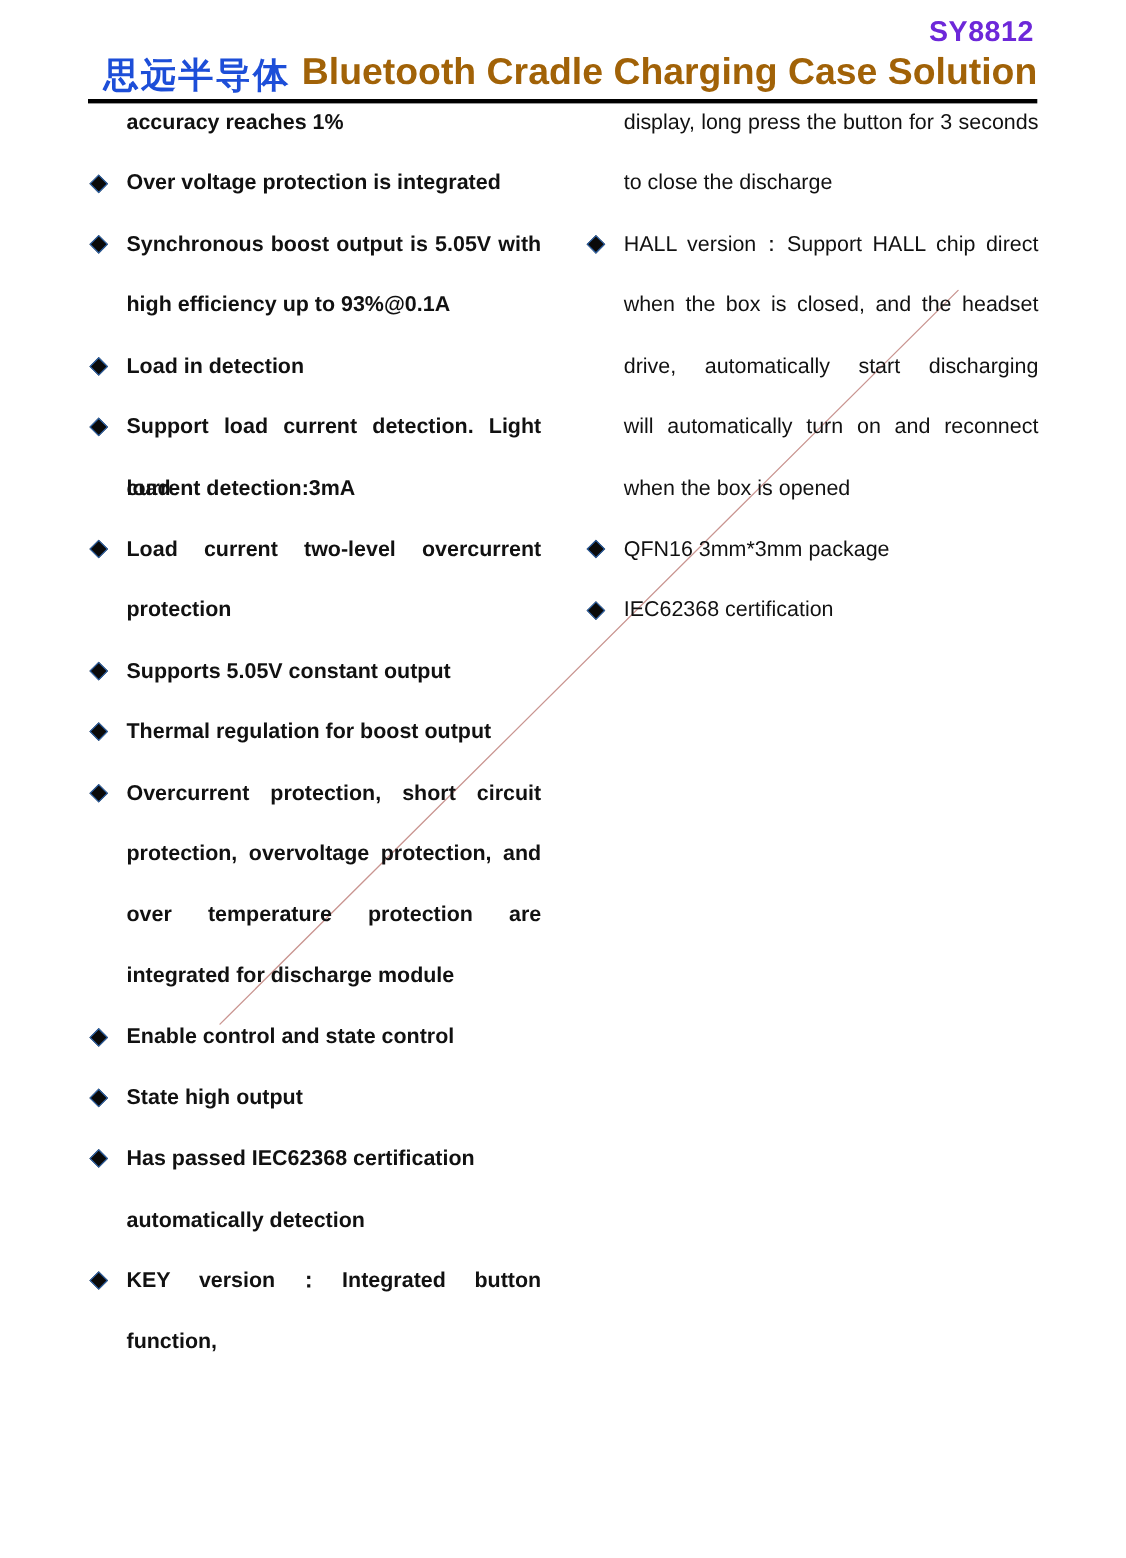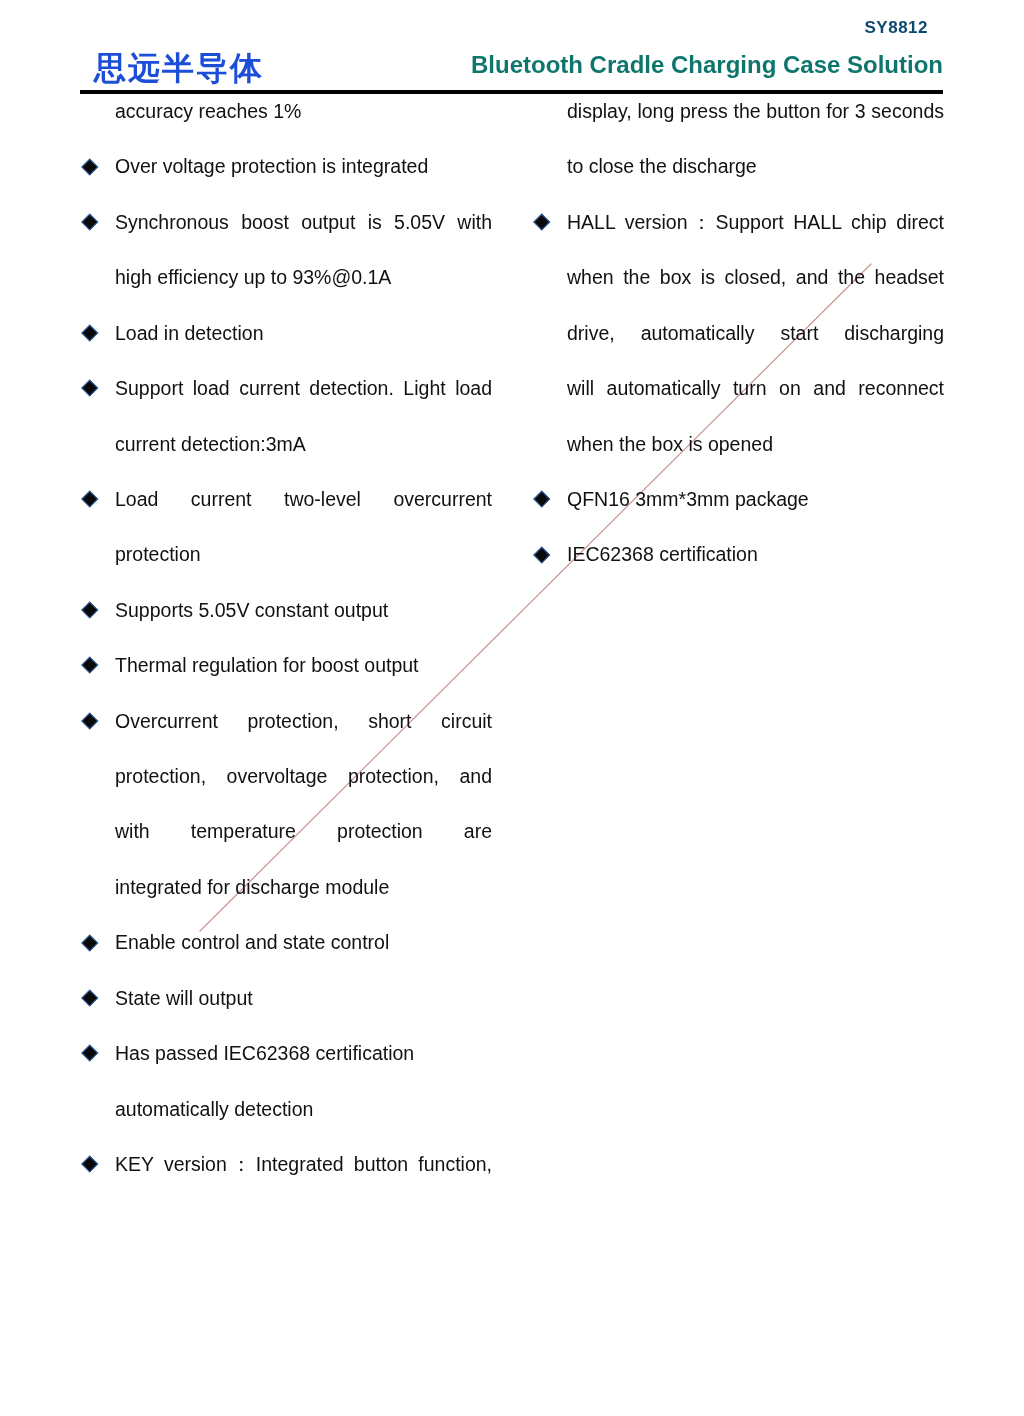--- a/index.html
+++ b/index.html
@@ -9,42 +9,42 @@
     background:#ffffff;
     overflow:hidden;
     font-family:"Liberation Sans","DejaVu Sans",sans-serif;
     color:#111111;
   }
   .watermark{
     position:absolute;left:0;top:0;width:1024px;height:1416px;
     pointer-events:none;
   }
   .part-number{
-    position:absolute;top:14px;right:96px;
-    font-size:17px;font-weight:bold;line-height:28px;
-    color:#0c4a6e;letter-spacing:0.5px;
+    position:absolute;top:14px;right:84px;
+    font-size:26px;font-weight:bold;line-height:28px;
+    color:#6d28d9;letter-spacing:0.5px;
   }
   .logo{
     position:absolute;left:94px;top:48px;
     font-size:32px;font-weight:bold;line-height:40px;
     letter-spacing:2px;
     color:#1d4ed8;
     font-family:"Liberation Sans","DejaVu Sans",sans-serif;
   }
   .doc-title{
     position:absolute;top:50px;right:81px;
-    font-size:24px;font-weight:bold;line-height:30px;
-    color:#0f766e;
+    font-size:34px;font-weight:bold;line-height:30px;
+    color:#a16207;
   }
   .header-rule{
     position:absolute;left:80px;right:81px;top:90px;height:4px;
     background:#000000;
   }
   .col{position:absolute;top:84px;box-sizing:border-box;}
-  .col-left{left:78px;width:414px;padding-left:37px;}
+  .col-left{left:78px;width:414px;padding-left:37px;font-weight:bold;}
   .col-right{left:532px;width:412px;padding-left:35px;}
   .row{
     position:relative;
     height:55.43px;line-height:55.43px;
     font-size:19.5px;
     white-space:nowrap;
     text-align:left;
   }
   .row.justify{
     white-space:normal;
@@ -85,24 +85,24 @@
       <div class="row"><span>high efficiency up to 93%@0.1A</span></div>
       <div class="row"><span class="diamond"></span><span>Load in detection</span></div>
       <div class="row justify"><span class="diamond"></span><span>Support load current detection. Light load</span></div>
       <div class="row"><span>current detection:3mA</span></div>
       <div class="row justify"><span class="diamond"></span><span>Load current two-level overcurrent</span></div>
       <div class="row"><span>protection</span></div>
       <div class="row"><span class="diamond"></span><span>Supports 5.05V constant output</span></div>
       <div class="row"><span class="diamond"></span><span>Thermal regulation for boost output</span></div>
       <div class="row justify"><span class="diamond"></span><span>Overcurrent protection, short circuit</span></div>
       <div class="row justify"><span>protection, overvoltage protection, and</span></div>
-      <div class="row justify"><span>with temperature protection are</span></div>
+      <div class="row justify"><span>over temperature protection are</span></div>
       <div class="row"><span>integrated for discharge module</span></div>
       <div class="row"><span class="diamond"></span><span>Enable control and state control</span></div>
-      <div class="row"><span class="diamond"></span><span>State will output</span></div>
+      <div class="row"><span class="diamond"></span><span>State high output</span></div>
       <div class="row"><span class="diamond"></span><span>Has passed IEC62368 certification</span></div>
       <div class="row"><span>automatically detection</span></div>
       <div class="row justify"><span class="diamond"></span><span>KEY version：Integrated button function,</span></div>
     </div>
   <div class="col col-right" id="col-right">
       <div class="row justify"><span>display, long press the button for 3 seconds</span></div>
       <div class="row"><span>to close the discharge</span></div>
       <div class="row justify"><span class="diamond"></span><span>HALL version：Support HALL chip direct</span></div>
       <div class="row justify"><span>when the box is closed, and the headset</span></div>
       <div class="row justify"><span>drive, automatically start discharging</span></div>

